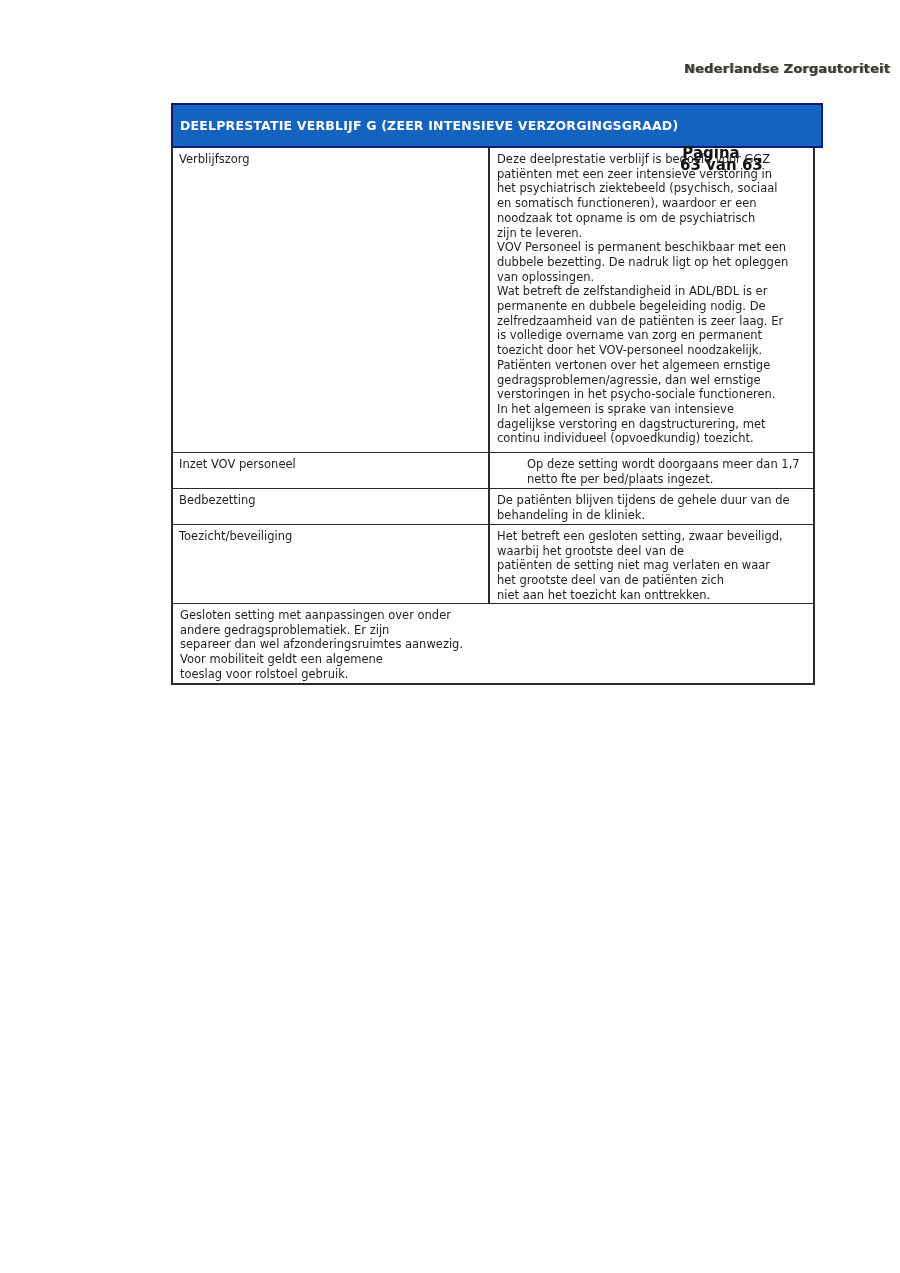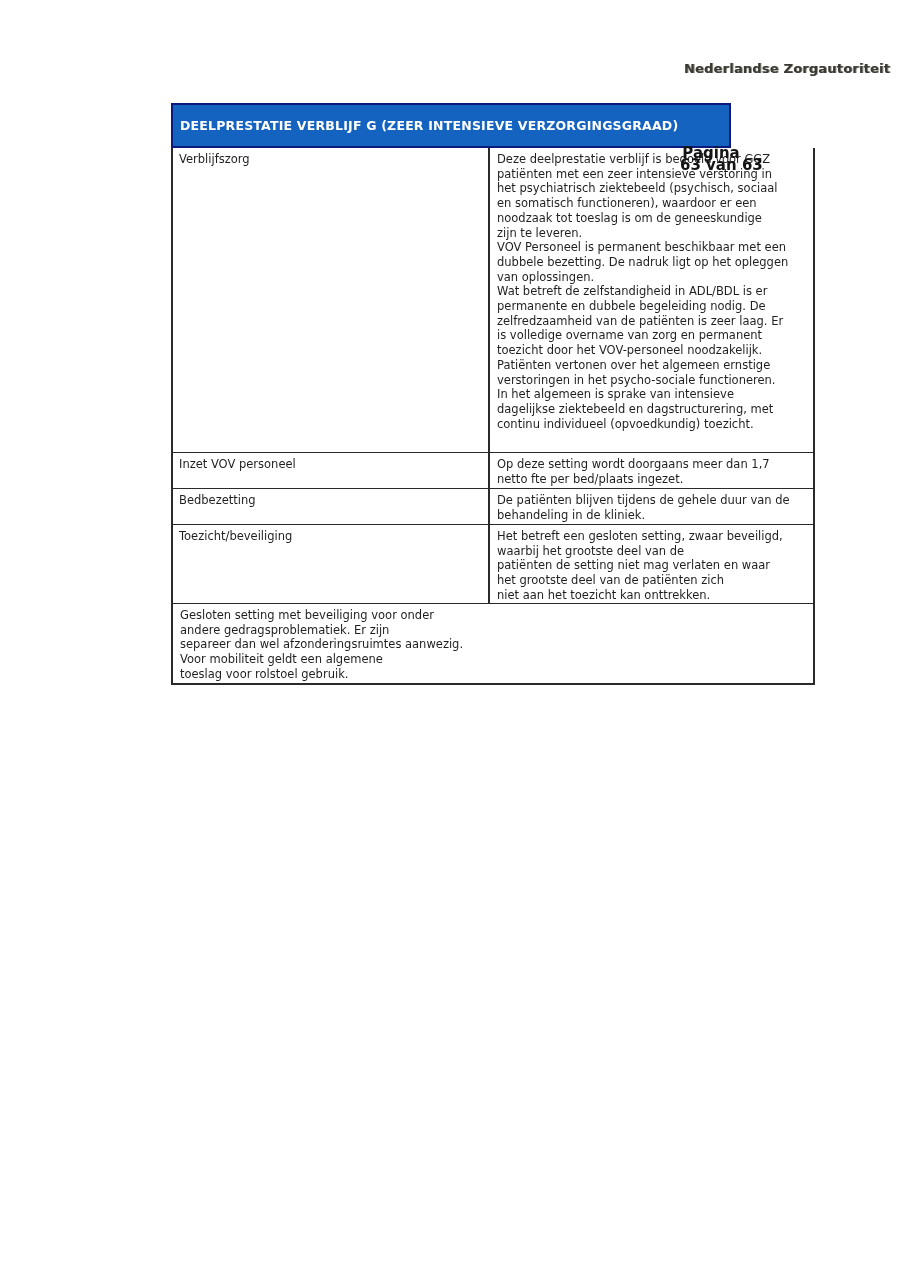--- a/index.html
+++ b/index.html
@@ -19,33 +19,33 @@
   .logo{
     position:absolute;left:684px;top:61px;
     font-size:13px;font-weight:bold;color:var(--logo_color);
     text-shadow:1px 0 0 rgba(60,58,48,.55);
     letter-spacing:.2px;white-space:nowrap;
   }
   .doc-table{
     position:absolute;left:171px;top:103px;width:644px;
   }
   .table-title{
-    width:560px;height:45px;
+    width:652px;height:45px;
     background:var(--header_bg);
     border:2px solid var(--header_border);
     color:#ffffff;font-weight:bold;font-size:12.5px;
     padding:13px 12px 0 7px;letter-spacing:.2px;white-space:nowrap;
   }
   .table-body{
     width:644px;border:2px solid var(--table_border);border-top:none;
   }
   .row{display:flex;border-top:1.5px solid var(--table_border);}
   .row:first-child{border-top:none;}
   .row:nth-child(1){height:304px;}
-  .row:nth-child(2){height:36px;}
+  .row:nth-child(2){height:36px;gap:30px;}
   .row:nth-child(3){height:36px;}
   .row:nth-child(4){height:79px;}
   .row:nth-child(5){height:80px;}
   .cell{font-size:11.5px;line-height:14.7px;padding:4px 6px 4px 6px;overflow:hidden;}
   .cell.label{width:317px;border-right:2px solid var(--table_border);flex:none;}
   .cell.content{flex:1;padding-left:7px;}
   .line{white-space:nowrap;}
   .u{text-underline-offset:1px;}
   .page-indicator{
     position:absolute;left:680px;top:148px;width:62px;
@@ -68,34 +68,35 @@
   <div class="table-body">
       <div class="row">
         <div class="cell label">
           <div class="line">Verblijfszorg</div>
         </div>
         <div class="cell content">
           <div class="line"><span>Deze deelprestatie verblijf is bedoeld voor GGZ</span></div>
           <div class="line"><span>patiënten met een </span><span class="u">zeer intensieve</span><span> verstoring in</span></div>
           <div class="line"><span>het psychiatrisch ziektebeeld (psychisch, sociaal</span></div>
           <div class="line"><span>en somatisch functioneren), waardoor er een</span></div>
-          <div class="line"><span>noodzaak tot toeslag is om de geneeskundige</span></div>
+          <div class="line"><span>noodzaak tot opname is om de psychiatrisch</span></div>
           <div class="line"><span>zijn te leveren.</span></div>
           <div class="line"><span>VOV Personeel is </span><span class="u">permanent</span><span> beschikbaar met een</span></div>
           <div class="line"><span>dubbele bezetting. De nadruk ligt op het opleggen</span></div>
           <div class="line"><span>van oplossingen.</span></div>
           <div class="line"><span>Wat betreft de zelfstandigheid in ADL/BDL is er</span></div>
           <div class="line"><span class="u">permanente en dubbele begeleiding</span><span> nodig. De</span></div>
           <div class="line"><span>zelfredzaamheid van de patiënten is zeer laag. Er</span></div>
           <div class="line"><span>is volledige overname van zorg en permanent</span></div>
           <div class="line"><span class="u">toezicht</span><span> door het VOV-personeel noodzakelijk.</span></div>
           <div class="line"><span>Patiënten vertonen over het algemeen ernstige</span></div>
+          <div class="line"><span>gedragsproblemen/agressie, dan wel ernstige</span></div>
           <div class="line"><span>verstoringen in het psycho-sociale functioneren.</span></div>
           <div class="line"><span>In het algemeen is sprake van intensieve</span></div>
-          <div class="line"><span>dagelijkse ziektebeeld en dagstructurering, met</span></div>
+          <div class="line"><span>dagelijkse verstoring en dagstructurering, met</span></div>
           <div class="line"><span>continu individueel (opvoedkundig) toezicht.</span></div>
         </div>
       </div>
       <div class="row">
         <div class="cell label">
           <div class="line">Inzet VOV personeel</div>
         </div>
         <div class="cell content">
           <div class="line"><span>Op deze setting wordt doorgaans meer dan 1,7</span></div>
           <div class="line"><span>netto fte per bed/plaats ingezet.</span></div>
@@ -117,21 +118,21 @@
         <div class="cell content">
           <div class="line"><span>Het betreft een gesloten setting, zwaar beveiligd,</span></div>
           <div class="line"><span>waarbij het grootste deel van de</span></div>
           <div class="line"><span>patiënten de setting niet mag verlaten en waar</span></div>
           <div class="line"><span>het grootste deel van de patiënten zich</span></div>
           <div class="line"><span>niet aan het toezicht kan onttrekken.</span></div>
         </div>
       </div>
       <div class="row">
         <div class="cell content">
-          <div class="line"><span>Gesloten setting met beveiliging voor onder</span></div>
+          <div class="line"><span>Gesloten setting met aanpassingen over onder</span></div>
           <div class="line"><span>andere gedragsproblematiek. Er zijn</span></div>
           <div class="line"><span>separeer dan wel afzonderingsruimtes aanwezig.</span></div>
           <div class="line"><span>Voor mobiliteit geldt een algemene</span></div>
           <div class="line"><span>toeslag voor rolstoel gebruik.</span></div>
         </div>
       </div>
     </div>
 </div>
 
 </body></html>

